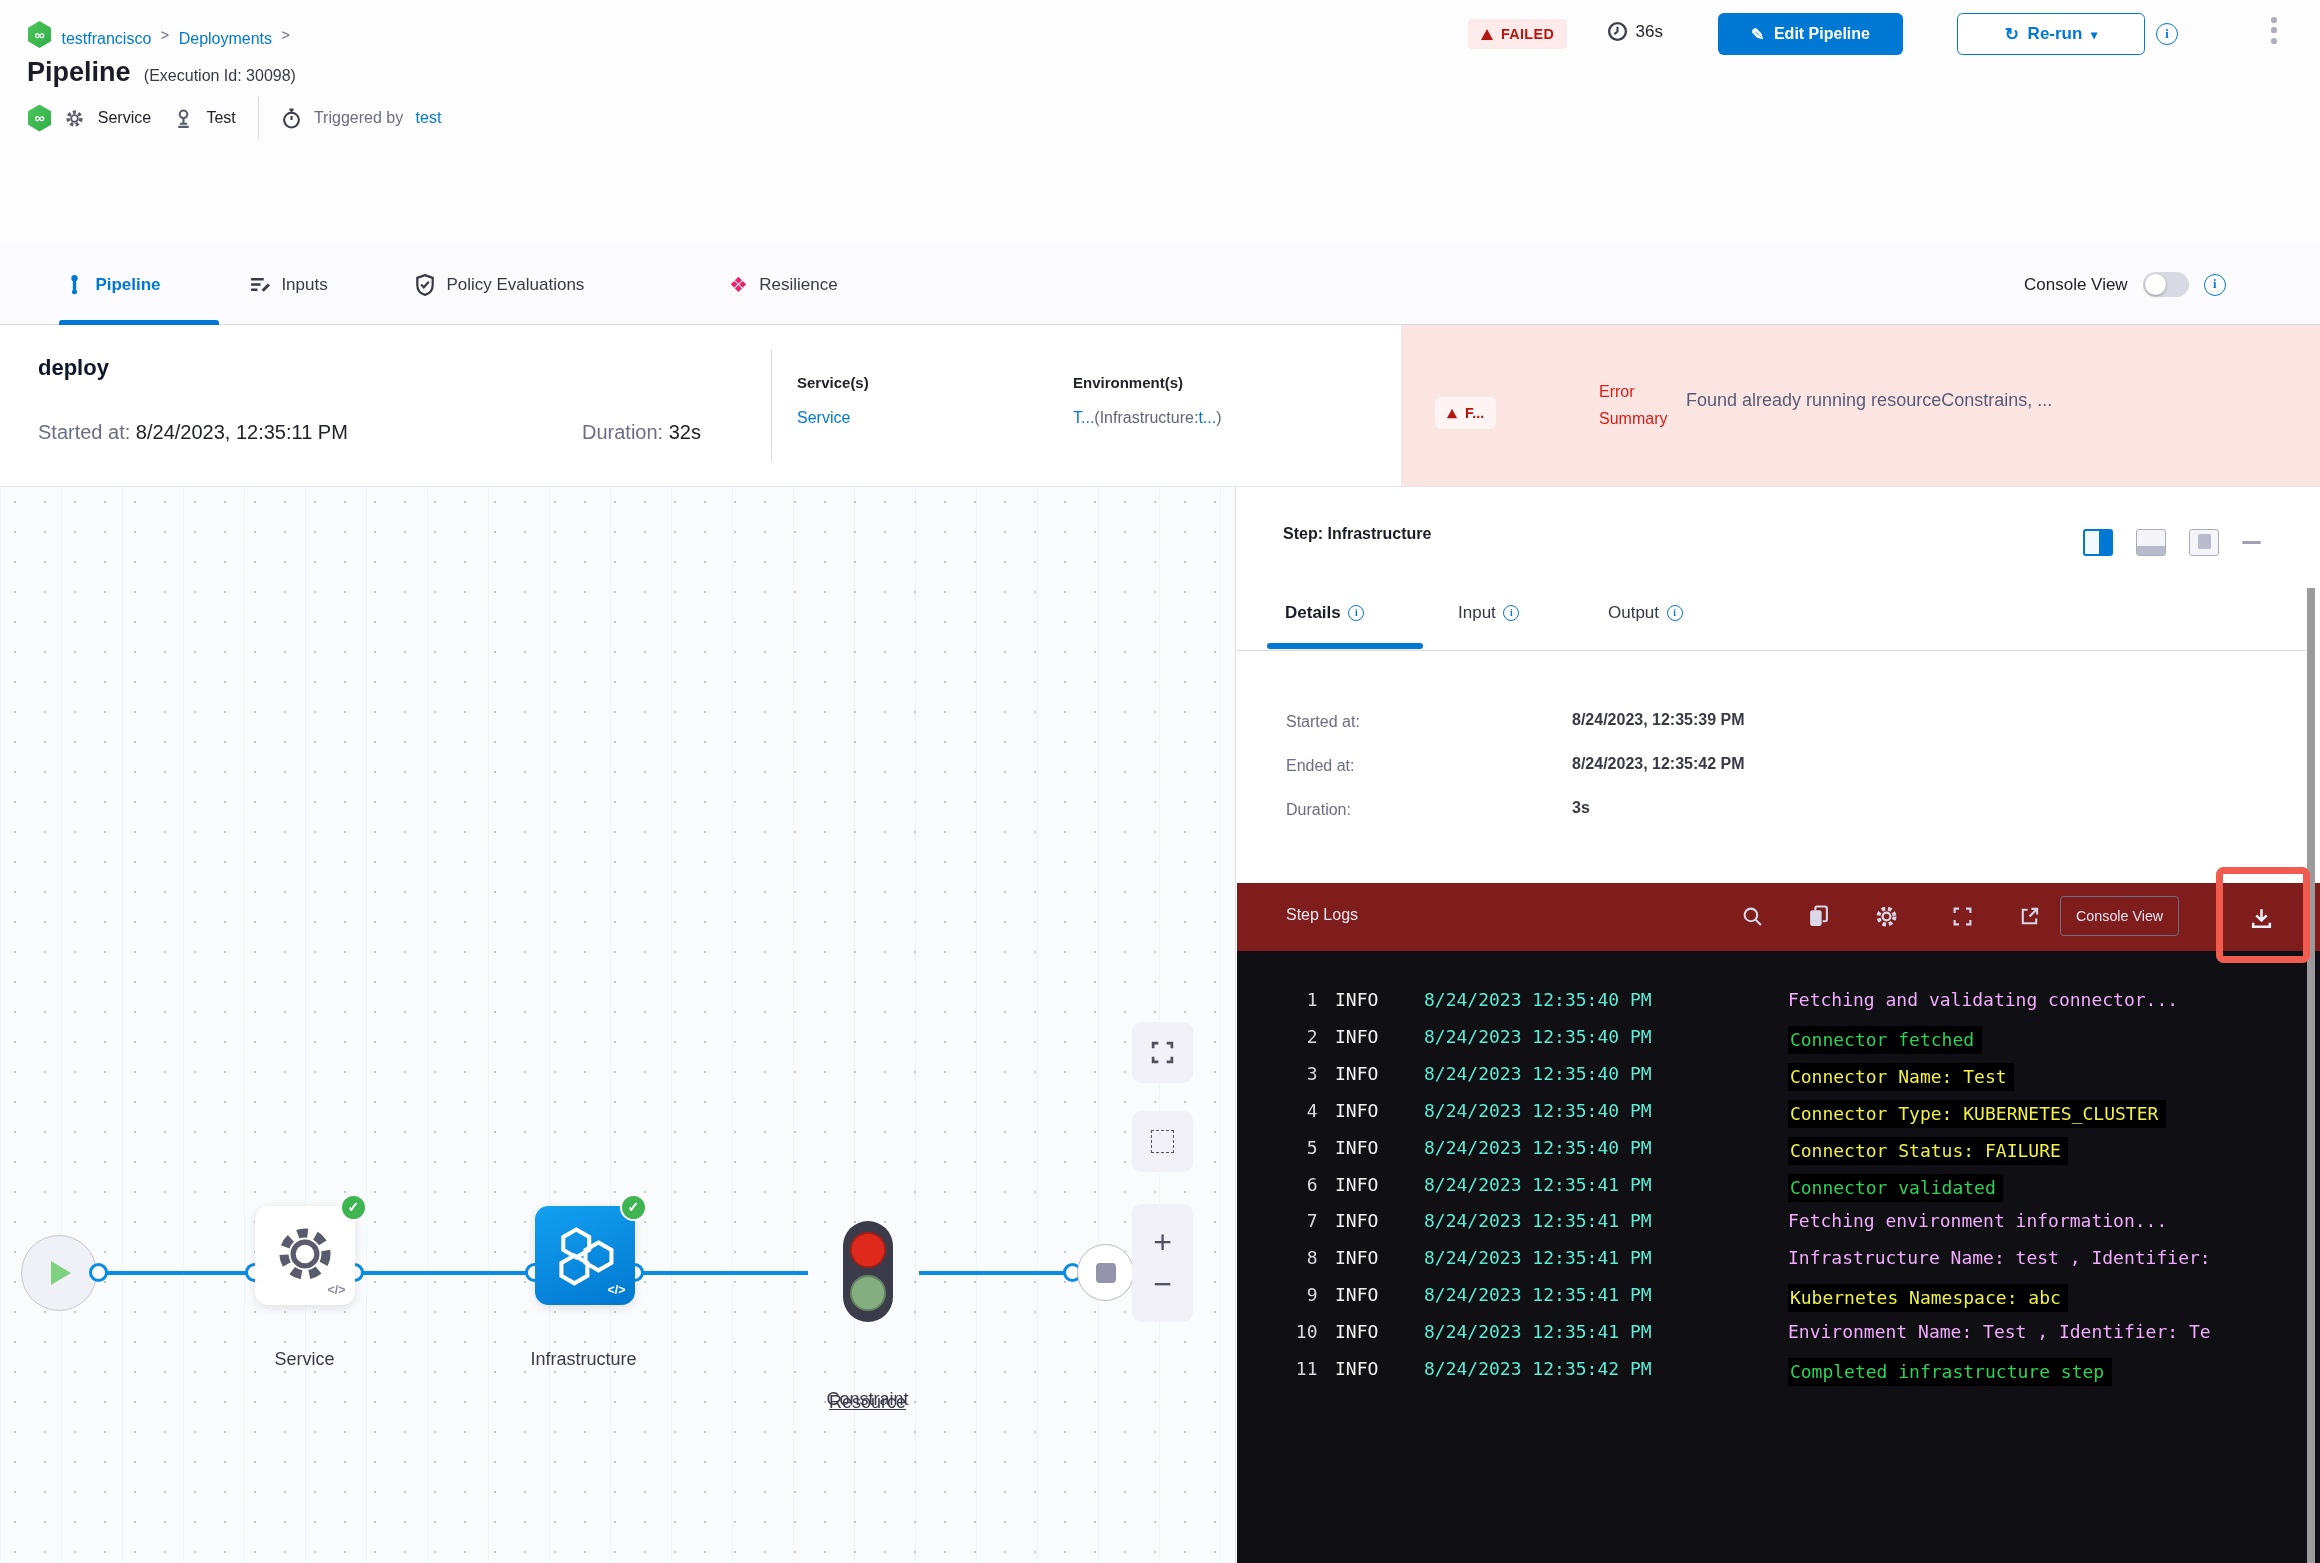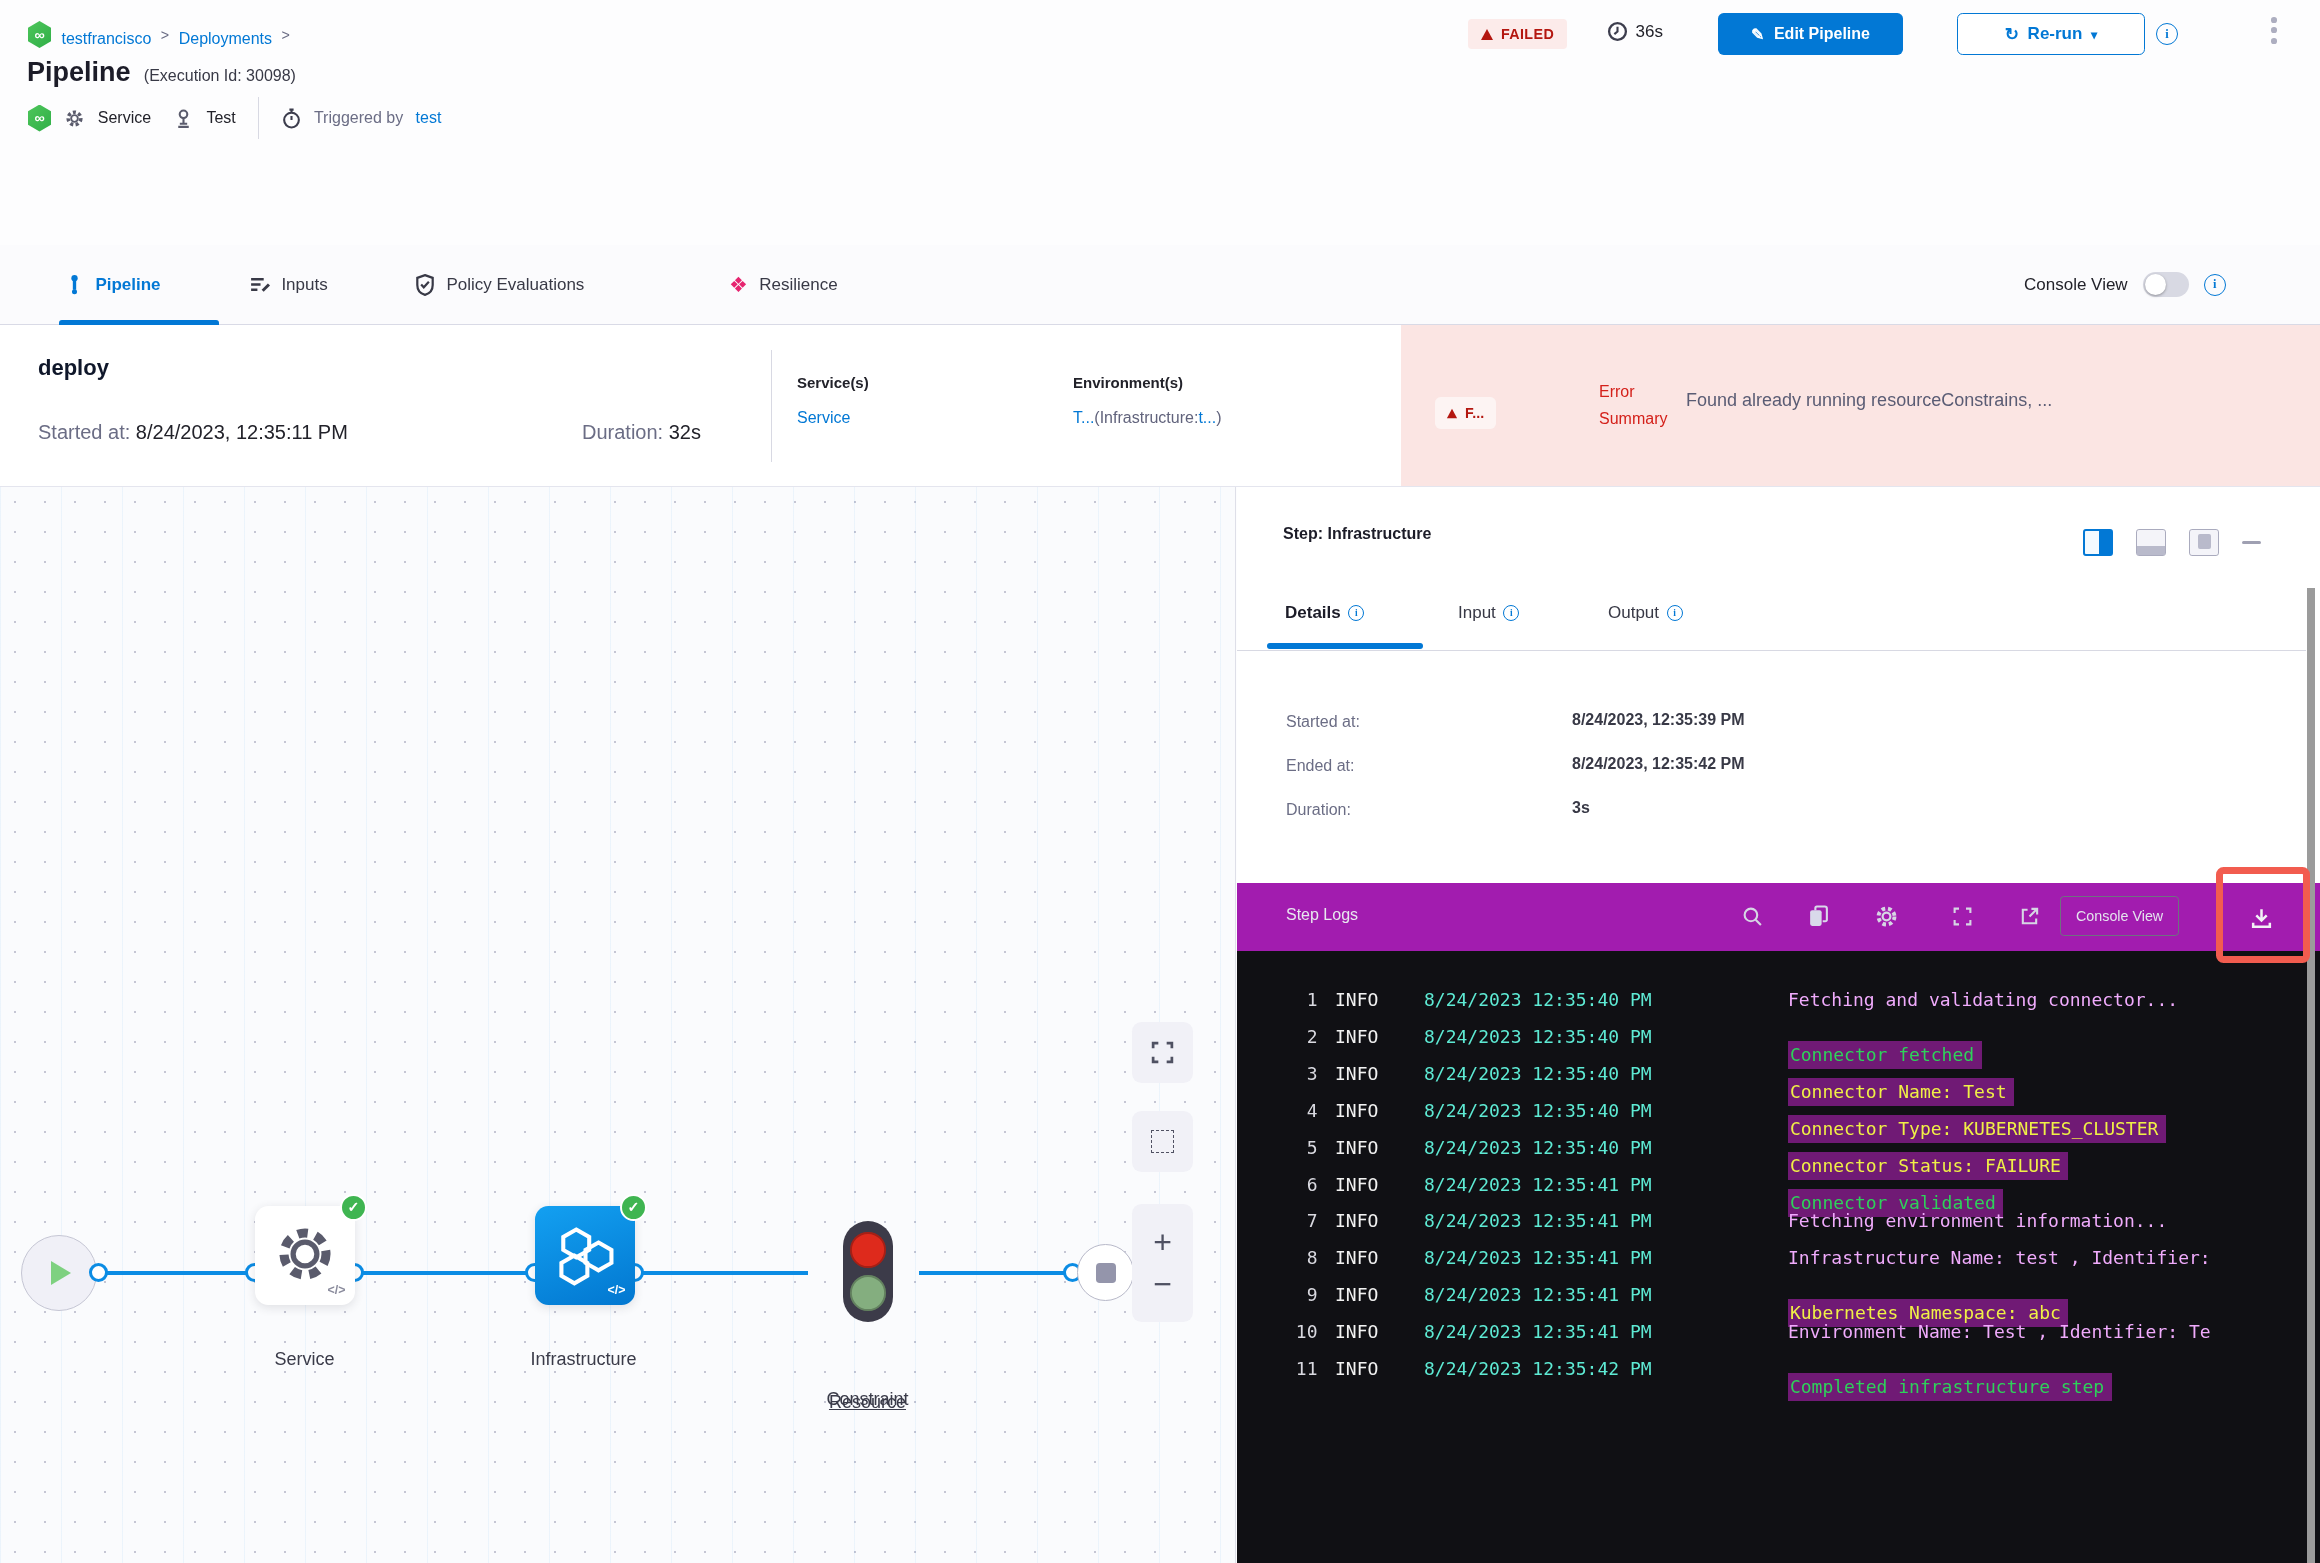--- a/index.html
+++ b/index.html
@@ -115,33 +115,33 @@
   .li-dash { width:19px; height:3.8px; background:#9fa0b2; border-radius:1.9px; cursor:pointer; }
   .ptab { position:absolute; top:116px; display:flex; align-items:center; gap:7.6px; font-size:17px; color:#383946; cursor:pointer; }
   .ptab.active { font-weight:bold; color:#1c1c28; }
   .ptab .info-circle { width:16px; height:16px; font-size:9.5px; }
   #ptab-underline { position:absolute; left:30px; top:156px; width:156px; height:5.7px; background:#0278d5; border-radius:2.9px; }
   #panel-divider { position:absolute; left:0; top:163px; width:1069px; height:1px; background:#d8d9e3; }
   .dkey { position:absolute; left:49px; font-size:16px; color:#6b6d85; }
   .dval { position:absolute; left:335px; font-size:16px; font-weight:bold; color:#383946; }
 
   
-  #log-header { position:absolute; left:0; top:396px; width:1083px; height:68px; background:#a21caf; }
+  #log-header { position:absolute; left:0; top:396px; width:1083px; height:68px; background:#7f1d1d; }
   #log-title { position:absolute; left:49px; top:23px; font-size:16px; color:#e8e8ef; }
   .log-ic { position:absolute; top:19px; width:28.5px; height:28.5px; display:flex; align-items:center; justify-content:center; cursor:pointer; color:#d6d6e4; }
   #console-view-btn { position:absolute; left:823px; top:13.3px; height:40px; padding:0 15px; border:1px solid #6f7080; border-radius:3.8px;
                       color:#e4e4ee; font-size:14.3px; display:flex; align-items:center; cursor:pointer; background:transparent;
                       font-family:"Liberation Sans",sans-serif; }
   #log-body { position:absolute; left:0; top:464px; width:1083px; height:613px; background:#101014; overflow:hidden; }
   .log-row { position:absolute; left:0; width:1083px; height:37px; font-family:"DejaVu Sans Mono", monospace; font-size:18px; white-space:nowrap; }
   .ln { position:absolute; left:28.5px; width:52px; text-align:right; color:#d9d9e0; }
   .lv { position:absolute; left:98px; color:#f2f2f2; }
   .lt { position:absolute; left:187px; color:#5eead4; }
   .lm { position:absolute; left:551px; color:#f0abfc; }
-  .lm.hl { background:#701a75; padding:2.9px 7.6px 3.8px 1.9px;margin-top:15px; }
+  .lm.hl { background:#000000; padding:2.9px 7.6px 3.8px 1.9px; }
   .c-success { color:#2ed15a; } .c-warn { color:#f0f046; }
 
   #annotation-rect { position:absolute; left:2216px; top:867px; width:94px; height:96px; border:7.6px solid #f25c4f; border-radius:7.6px; z-index:40; }
   #scroll-thumb { position:absolute; left:2307px; top:588px; width:7.6px; height:976px; background:#9b9b9b; z-index:30; cursor:pointer; }
 
   svg { display:block; }
 </style>
 </head>
 <body>
 

